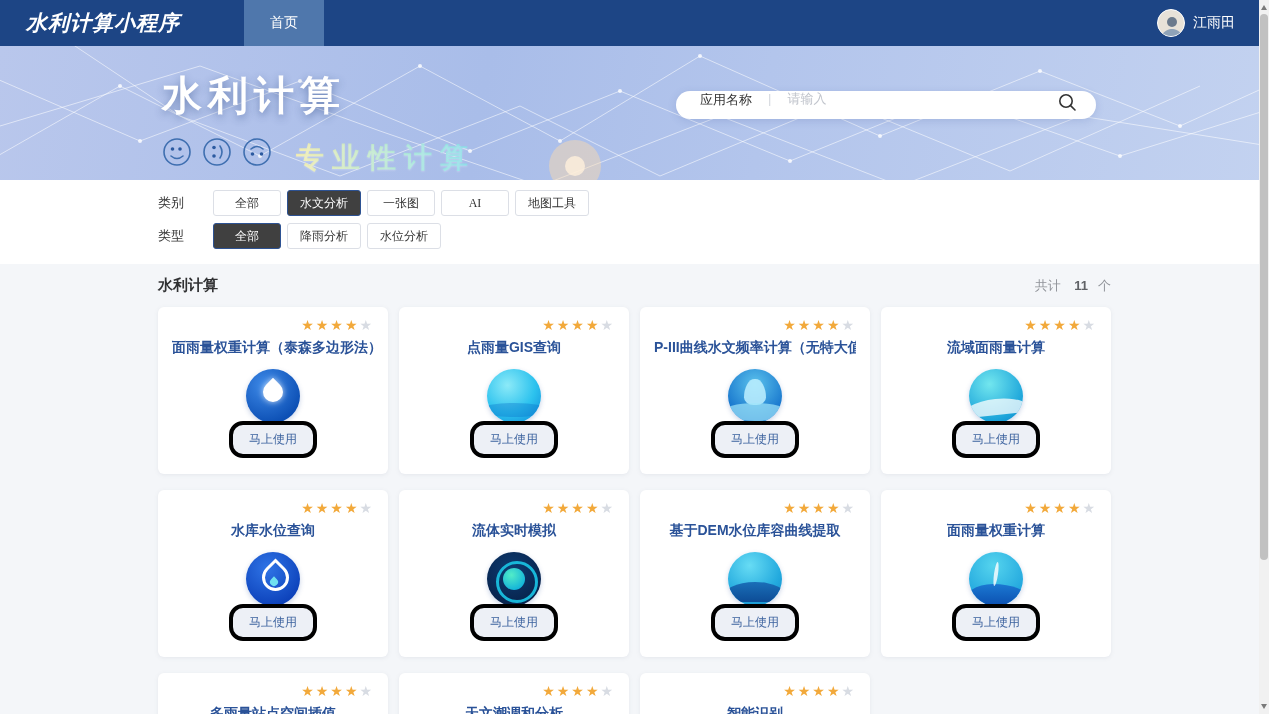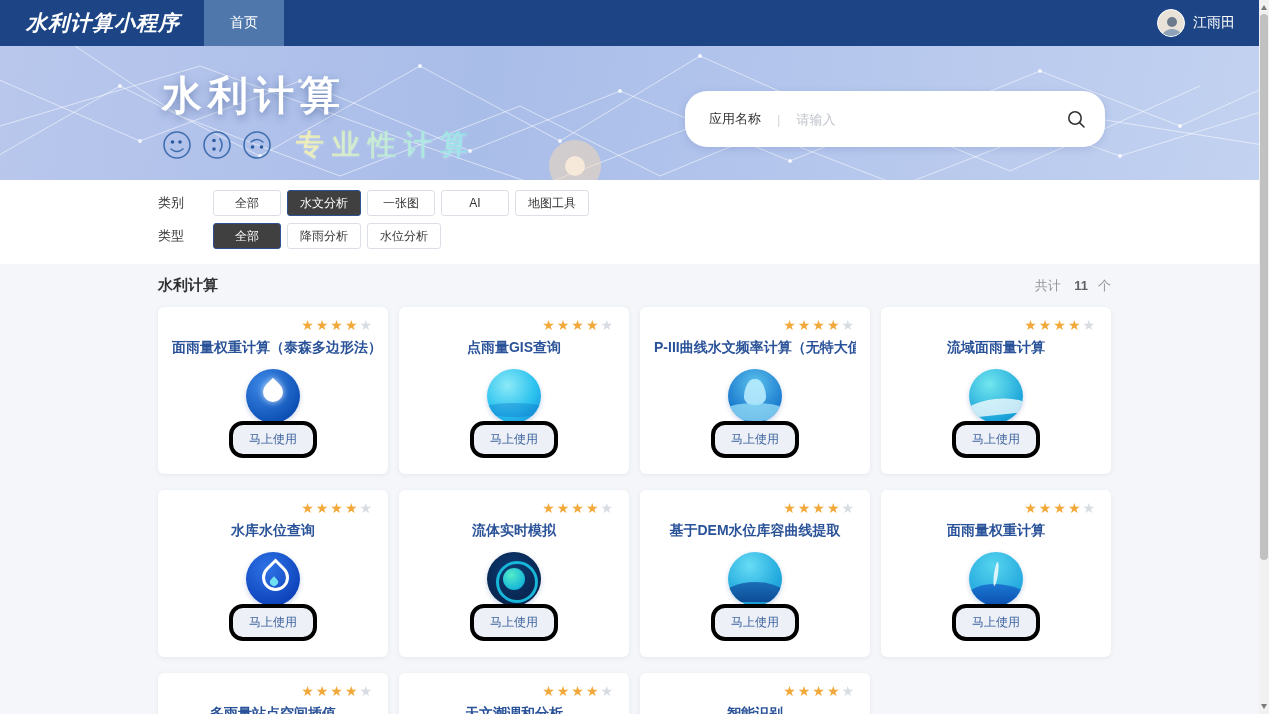--- a/index.html
+++ b/index.html
@@ -1,49 +1,49 @@
 <!DOCTYPE html>
 <html><head>
 <meta charset="utf-8">
 <style>
   * { margin:0; padding:0; box-sizing:border-box; }
   html,body { width:1269px; height:714px; overflow:hidden; font-family:"Liberation Sans","DejaVu Sans",sans-serif; background:#f4f6f9; }
   .page { position:relative; width:1269px; height:714px; overflow:hidden; }
 
   
-  .navbar { position:relative; height:46px; background:#1d4585; display:flex; align-items:center; z-index:5; }
+  .navbar { position:relative; height:46px; background:#1d4585; display:flex; align-items:center; z-index:5;gap:40px; }
   .logo { color:#fff; font-size:21px; font-weight:bold; font-style:italic; letter-spacing:1px; padding:0 24px 0 26px; }
   .nav-tab { height:46px; display:flex; align-items:center; padding:0 26px; background:#4f77ac; color:#fff; font-size:14px; cursor:pointer; }
   .nav-spacer { flex:1; }
   .user { display:flex; align-items:center; gap:8px; padding-right:34px; }
   .avatar { width:28px; height:28px; border-radius:50%; background:#e8e2d8; overflow:hidden; position:relative; border:1px solid #fff; }
   .avatar svg { position:absolute; left:0; top:2px; }
   .username { color:#fff; font-size:14px; }
 
   
   .hero { position:relative; height:134px; background:linear-gradient(100deg,#b9c7ec 0%,#a9bde9 38%,#b3c5ec 60%,#c3d2f0 100%); overflow:hidden; }
   .hero svg.mesh { position:absolute; inset:0; }
   .hero-inner { position:relative; width:953px; margin:0 auto; height:100%; }
   .hero-title { position:absolute; left:4px; top:22px; font-size:40px; font-weight:bold; color:#fff; letter-spacing:6px; text-shadow:0 3px 8px rgba(30,60,120,.45); }
   .hero-sub-row { position:absolute; left:4px; top:80px; display:flex; align-items:center; gap:10px; }
   .smiley { width:30px; height:30px; }
-  .hero-subtitle { margin-left:14px; font-size:28px; font-weight:bold; letter-spacing:8px; background:linear-gradient(90deg,#efe9a8,#c4e7c2,#9fe2da,#7fd8e8); -webkit-background-clip:text; background-clip:text; color:transparent; text-shadow:0 1px 2px rgba(255,255,255,.25); }
-  .search-pill { position:absolute; right:6px; top:45px; width:420px; height:56px; background:#fff; border-radius:22px; display:flex; align-items:center; padding:0 18px 0 24px; box-shadow:0 2px 8px rgba(60,90,160,.18); }
+  .hero-subtitle { margin-left:14px; font-size:28px; font-weight:bold; letter-spacing:8px; background:linear-gradient(90deg,#efe9a8,#c4e7c2,#9fe2da,#7fd8e8); -webkit-background-clip:text; background-clip:text; color:transparent; text-shadow:0 1px 2px rgba(255,255,255,.25);margin-top:13px; }
+  .search-pill { position:absolute; right:15px; top:45px; width:420px; height:28px; background:#fff; border-radius:22px; display:flex; align-items:flex-start; padding:0 18px 0 24px; box-shadow:0 2px 8px rgba(60,90,160,.18); }
   .search-label { font-size:13px; color:#333; }
   .search-divider { margin:0 16px; color:#d5d8de; font-size:13px; }
   .search-input { flex:1; border:none; outline:none; font-size:13px; color:#333; background:transparent; }
   .search-input::placeholder { color:#c0c4cc; }
   .search-btn { width:22px; height:22px; cursor:pointer; display:flex; align-items:center; justify-content:center; }
 
   
   .filter-panel { background:#fff; padding:10px 8px 8px; }
   .filter-inner { width:953px; margin:0 auto; }
   .filter-row { display:flex; align-items:center; margin-bottom:7px; }
   .filter-label { width:55px; font-size:13px; color:#333; }
-  .filter-opts { display:flex; gap:6px; }
+  .filter-opts { display:flex; gap:6px;font-family:Liberation Serif, serif; }
   .fbtn { min-width:68px; height:26px; line-height:24px; text-align:center; padding:0 12px; font-size:12px; color:#333; background:#fff; border:1px solid #dcdfe6; border-radius:3px; cursor:pointer; }
   .fbtn.sel { background:#404040; border-color:#2d5293; color:#fff; }
 
   
   .main { width:953px; margin:0 auto; padding-top:12px; }
   .section-head { display:flex; align-items:center; justify-content:space-between; margin-bottom:12px; }
   .section-title { font-size:15px; font-weight:bold; color:#303133; }
   .section-count { font-size:13px; color:#909399; }
   .section-count b { color:#606266; font-weight:bold; margin:0 10px; }
 

